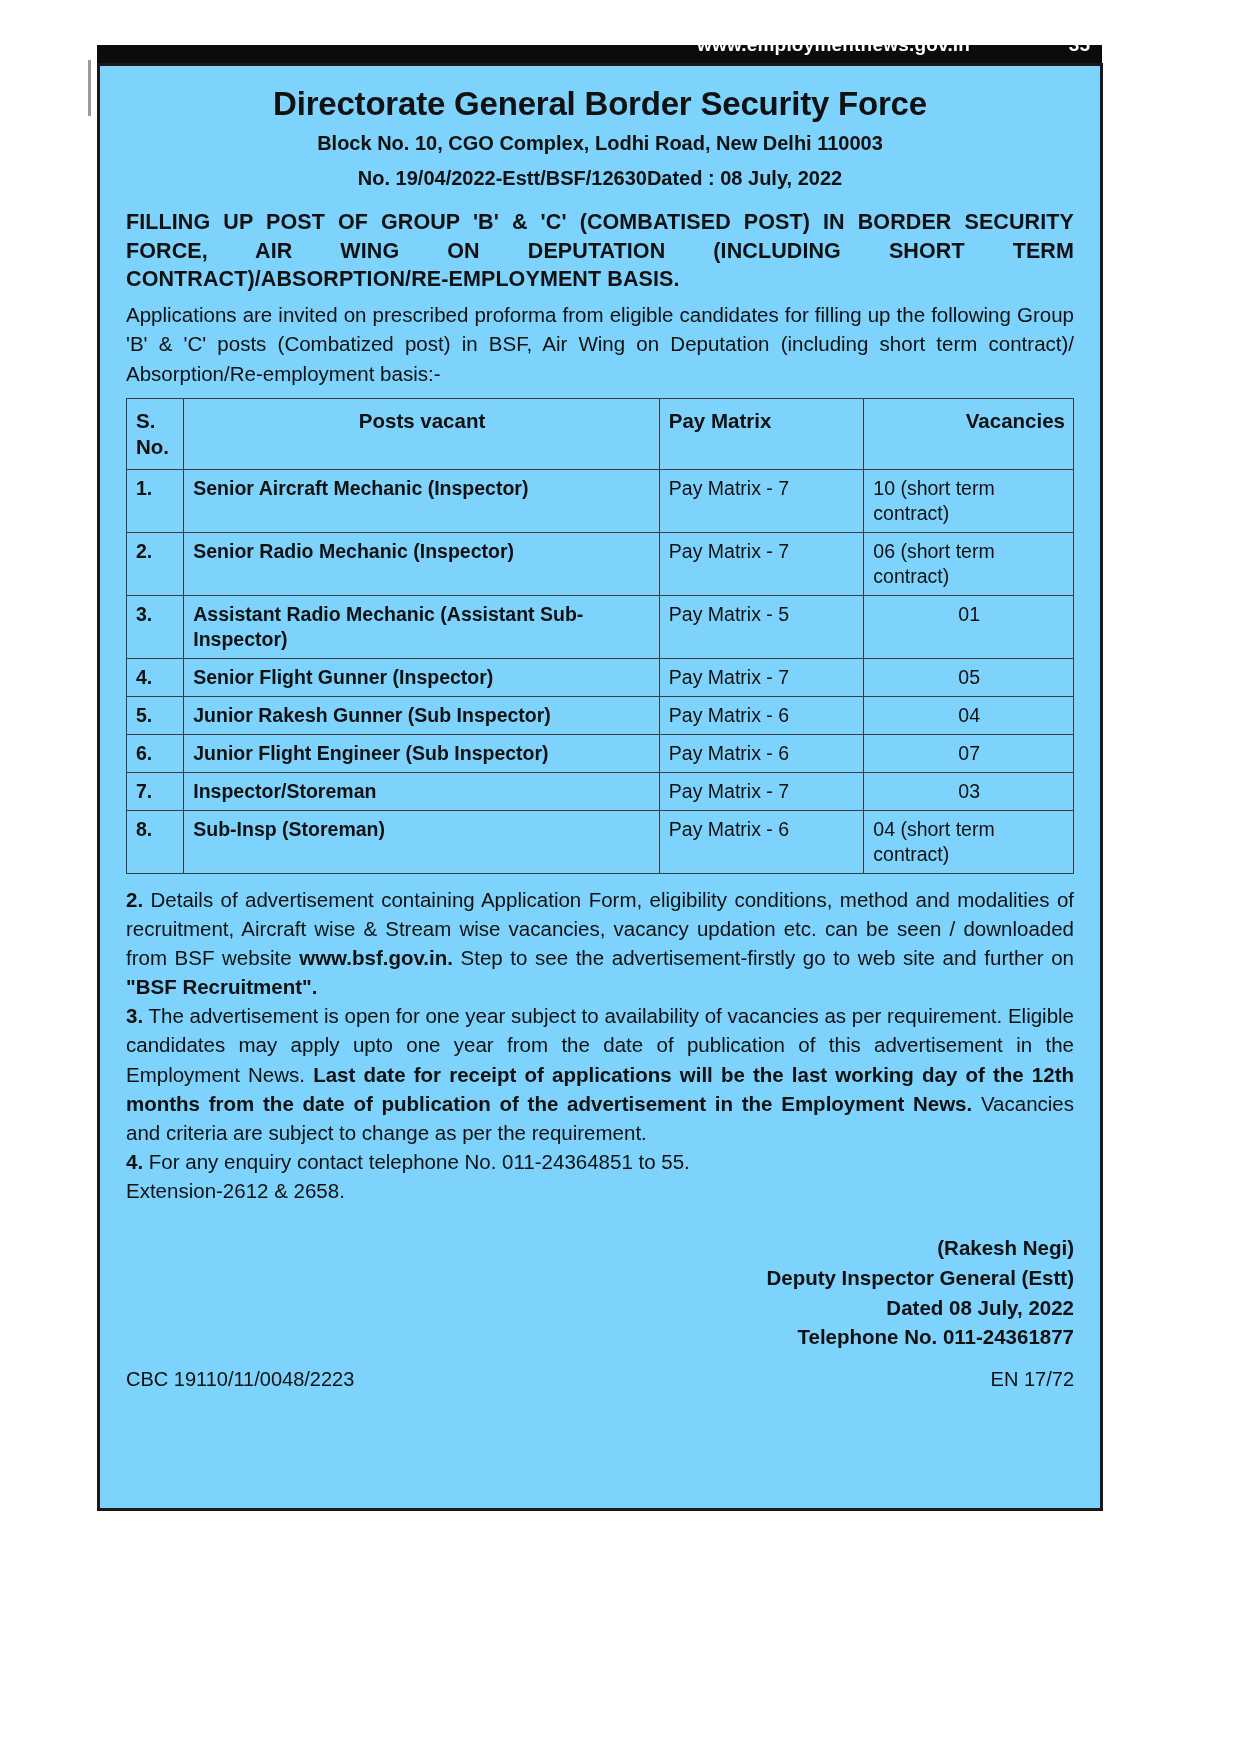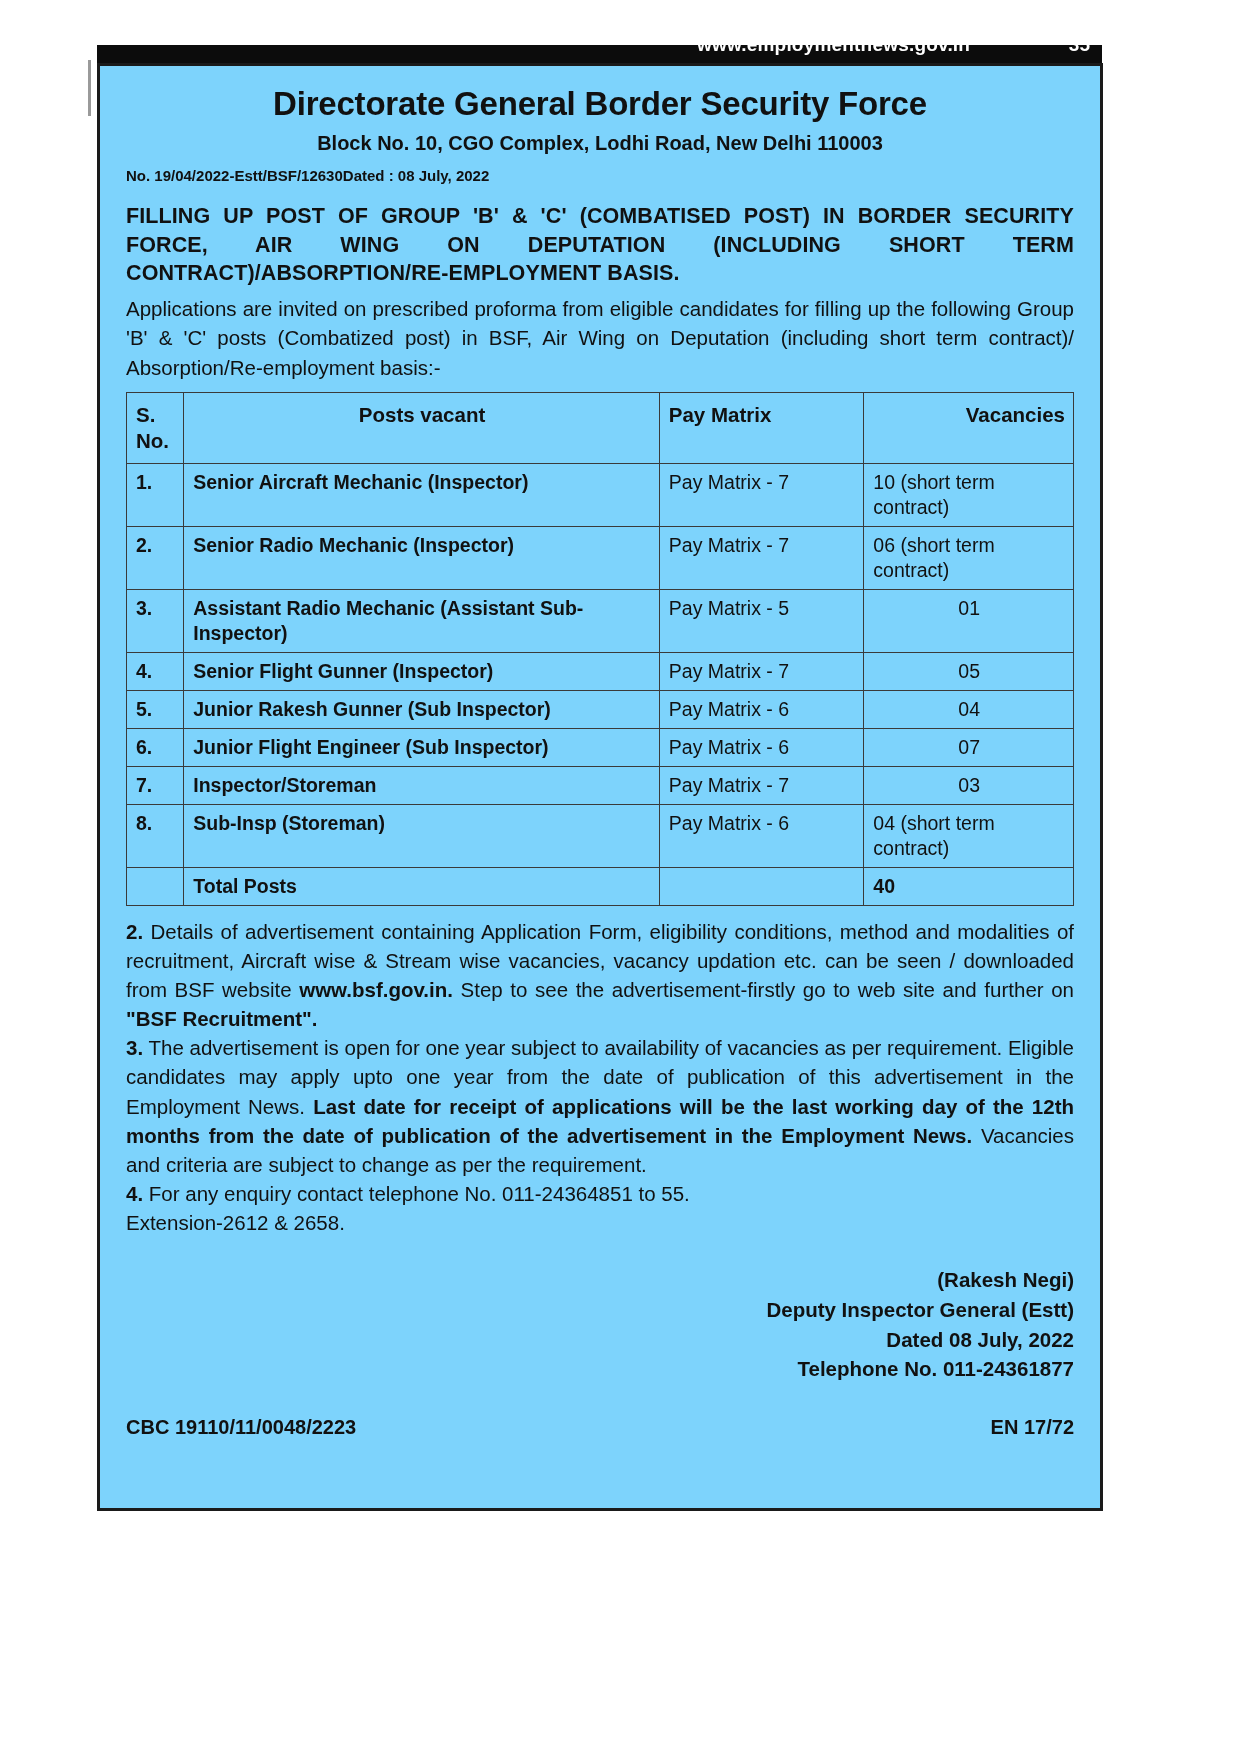--- a/index.html
+++ b/index.html
@@ -94,24 +94,24 @@
   .org-address {
     margin: 9px 0 0 0;
     text-align: center;
     font-size: 20px;
     font-weight: bold;
     line-height: 1.2;
   }
 
   .ref-row {
     display: flex;
-    justify-content: flex-start;
+    justify-content: center;
     align-items: baseline;
     margin-top: 12px;
-    font-size: 15px;
+    font-size: 20px;
     font-weight: bold;
   }
 
   .headline {
     margin-top: 18px;
     font-size: 21.5px;
     font-weight: bold;
     line-height: 1.33;
     text-align: justify;
     text-align-last: left;
@@ -180,23 +180,23 @@
     text-align: right;
     font-size: 20.5px;
     font-weight: bold;
     line-height: 1.45;
   }
 
   .footer-row {
     display: flex;
     justify-content: space-between;
     align-items: flex-end;
-    margin-top: 32px;
+    margin-top: 16px;
     font-size: 20px;
-    font-weight: bold;
+    font-weight: normal;
   }
 </style>
 </head>
 <body>
 
 <div class="page">
 
   <div class="left-margin-rule"></div>
 
   <div class="top-strip">
@@ -279,26 +279,20 @@
               <td class="c-post">Inspector/Storeman</td>
               <td class="c-pay">Pay Matrix - 7</td>
               <td class="c-vac num-center">03</td>
             </tr>
             <tr>
               <td class="c-sno">8.</td>
               <td class="c-post">Sub-Insp (Storeman)</td>
               <td class="c-pay">Pay Matrix - 6</td>
               <td class="c-vac">04 (short term contract)</td>
             </tr>
-            <tr>
-              <td class="c-sno"></td>
-              <td class="total-label">Total Posts</td>
-              <td></td>
-              <td class="total-value">40</td>
-            </tr>
           </tbody>
       </table>
 
       <div class="clauses">
         <p>
           <b>2.</b><span> Details of advertisement containing Application Form, eligibility conditions, method and modalities of recruitment, Aircraft wise &amp; Stream wise vacancies, vacancy updation etc. can be seen / downloaded from BSF website </span><b>www.bsf.gov.in.</b><span> Step to see the advertisement-firstly go to web site and further on </span><b>"BSF Recruitment".</b>
         </p>
         <p>
           <b>3.</b><span> The advertisement is open for one year subject to availability of vacancies as per requirement. Eligible candidates may apply upto one year from the date of publication of this advertisement in the Employment News. </span><b>Last date for receipt of applications will be the last working day of the 12th months from the date of publication of the advertisement in the Employment News.</b><span> Vacancies and criteria are subject to change as per the requirement.</span>
         </p>

